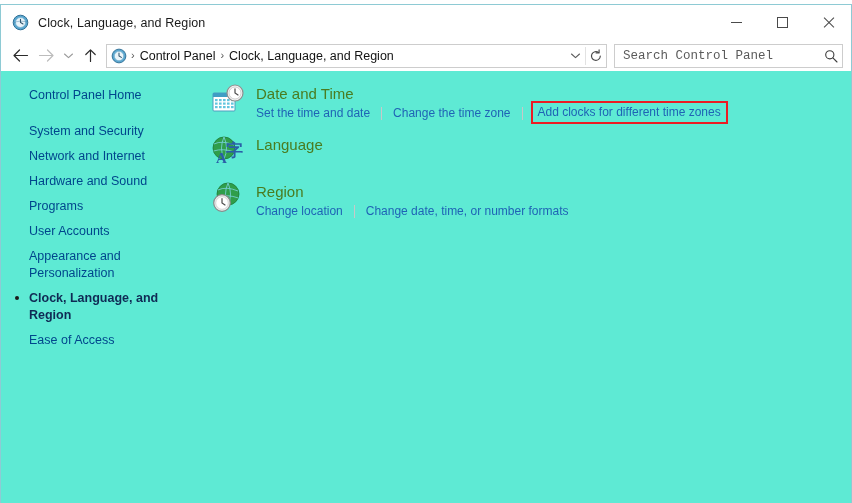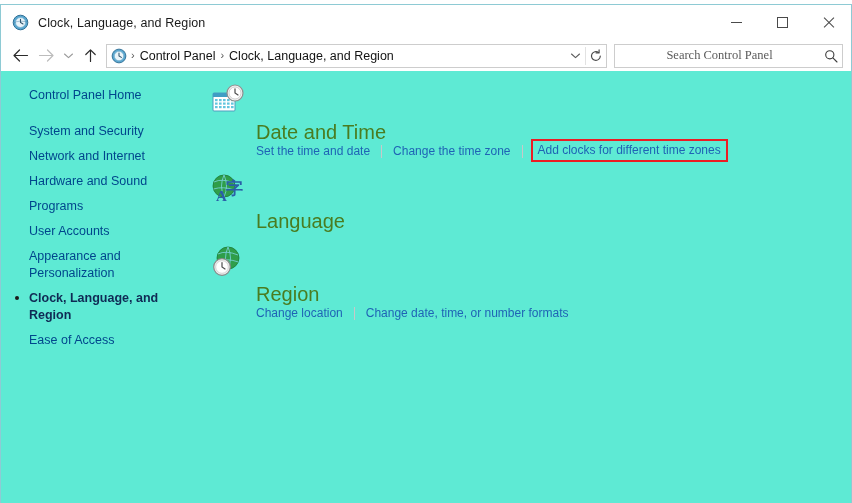--- a/index.html
+++ b/index.html
@@ -175,27 +175,26 @@
     background: #ffffff;
     display: flex;
     align-items: center;
     box-sizing: border-box;
     flex: 0 0 auto;
   }
   .search-input {
     flex: 1 1 auto;
     border: 0;
     outline: 0;
-    font-family: Liberation Serif, serif;
+    font-family: Liberation Mono, monospace;
     font-size: 12.5px;
     color: #4c1d95;
     padding: 0 4px 0 8px;
     background: transparent;
     min-width: 0;
-    text-align: center;
   }
   .search-input::placeholder { color: #5a5a5a; opacity: 1; }
   .search-icon {
     width: 22px;
     display: flex;
     align-items: center;
     justify-content: center;
     flex: 0 0 auto;
   }
 
@@ -249,26 +248,25 @@
   }
   .cat-icon {
     width: 34px;
     height: 34px;
     flex: 0 0 auto;
     margin-right: 11px;
     position: relative;
   }
   .cat-body { padding-top: 2px; }
   .cat-title {
-    font-size: 20px;
+    font-size: 15px;
     color: #4a7c20;
     line-height: 18px;
     margin-bottom: 2px;
     cursor: default;
-    margin-top: 38px;
   }
   .cat-links {
     display: flex;
     align-items: center;
     font-size: 12px;
     line-height: 16px;
   }
   .cat-link {
     color: #1f63b5;
     cursor: default;

